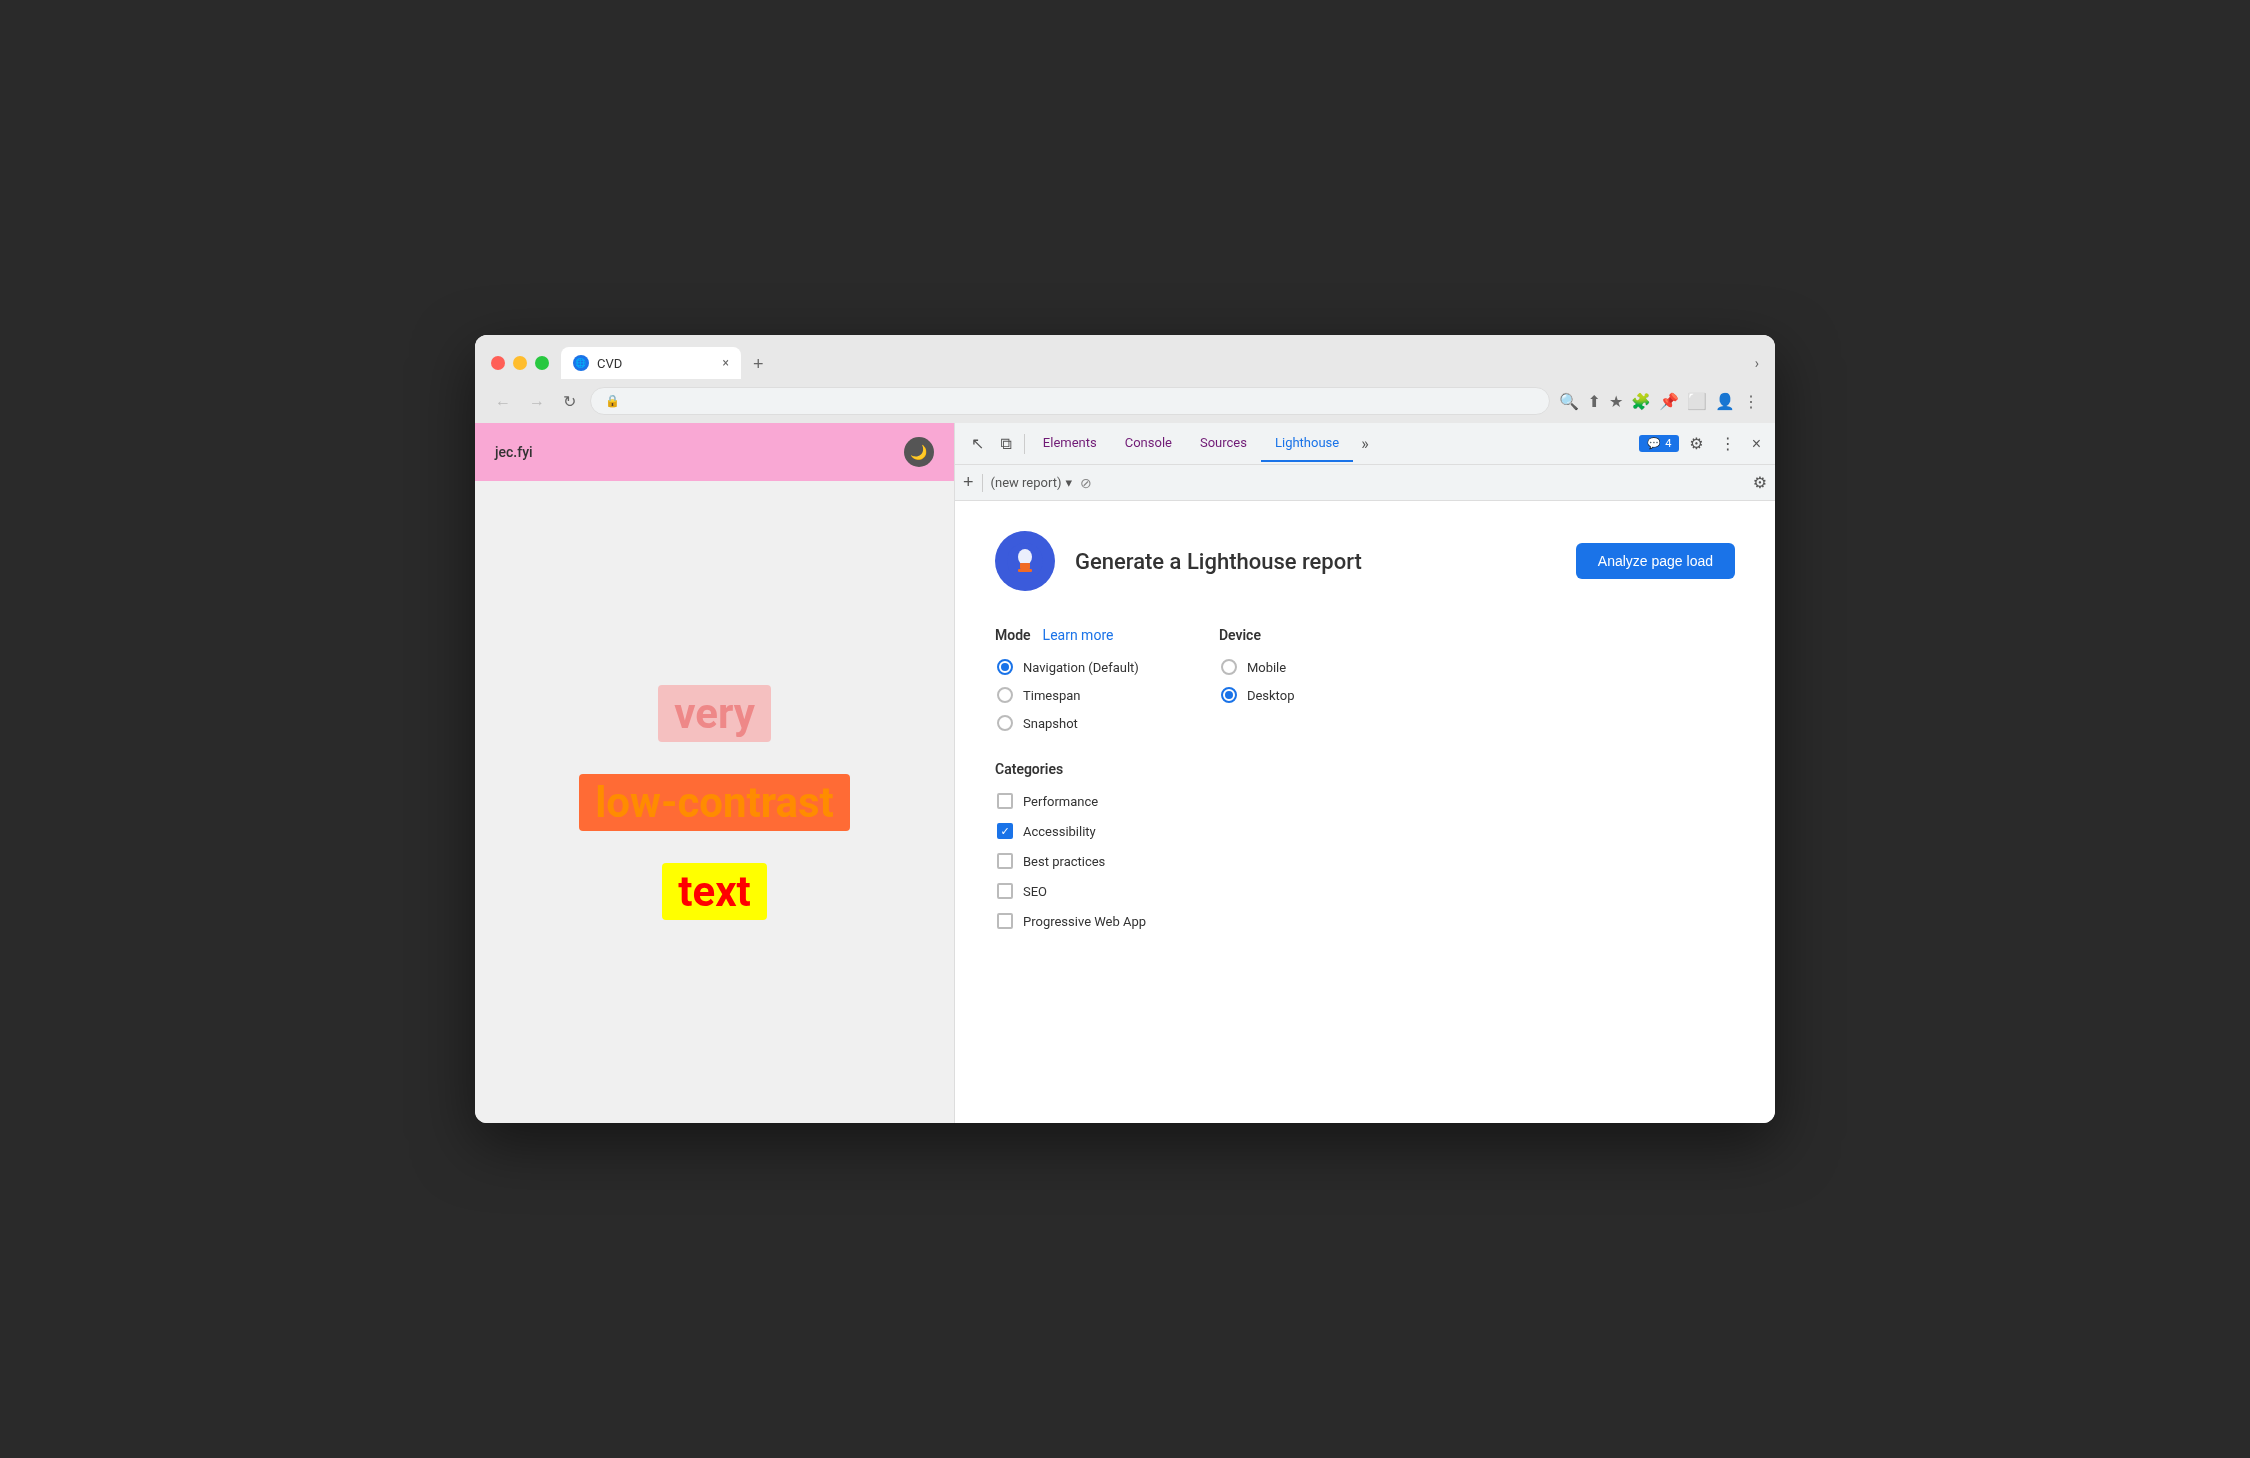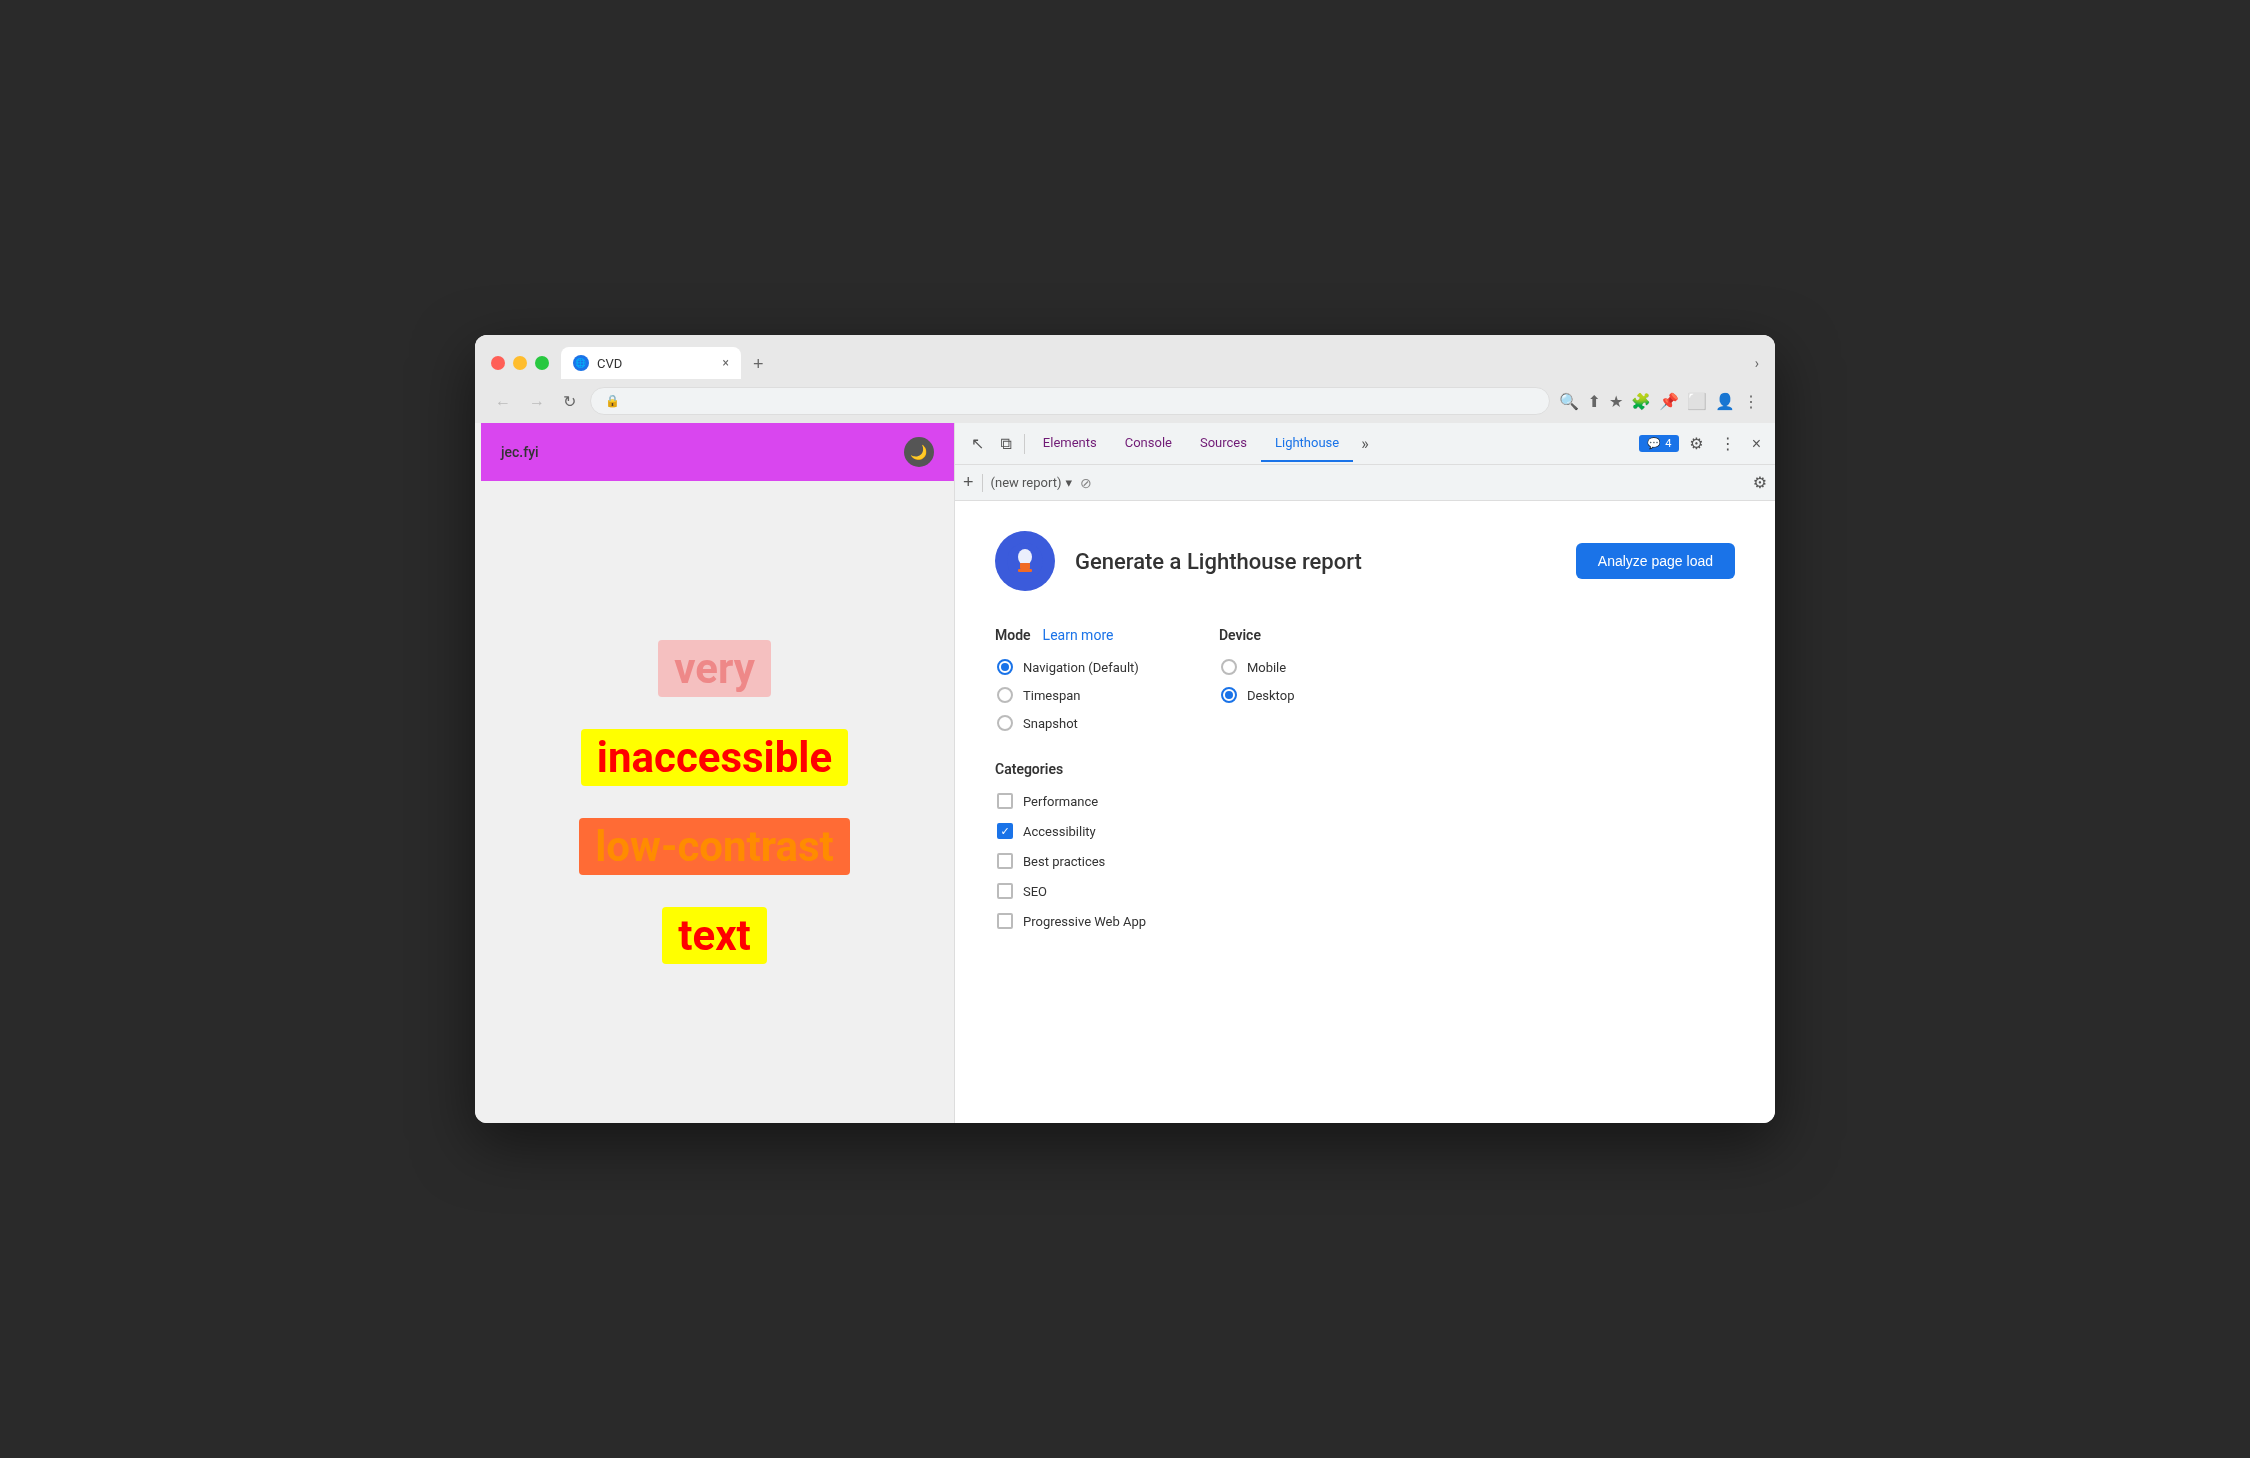--- a/index.html
+++ b/index.html
@@ -141,22 +141,21 @@
       background: #f0f0f0;
       border-right: 1px solid #ddd;
       display: flex;
       flex-direction: column;
     }
     .webpage-header {
       padding: 14px 20px;
       display: flex;
       align-items: center;
       justify-content: space-between;
-      background: #d946ef;
-      margin-left: 6px;
+      background: #f9a8d4;
     }
     .webpage-title {
       font-size: 14px;
       color: #333;
       font-weight: 500;
     }
     .dark-mode-btn {
       background: #555;
       border-radius: 50%;
       width: 30px;
@@ -504,21 +503,20 @@
 
   <div class="main-content">
 
     <div class="webpage">
       <div class="webpage-header">
         <span class="webpage-title">jec.fyi</span>
         <div class="dark-mode-btn">🌙</div>
       </div>
       <div class="webpage-body">
         <div class="demo-text-very">very</div>
-        <div class="demo-text-inaccessible">inaccessible</div>
         <div class="demo-text-lowcontrast">low-contrast</div>
         <div class="demo-text-text">text</div>
       </div>
     </div>
 
     <div class="devtools">
 
       <div class="devtools-toolbar">
         <button class="dt-icon-btn">↖</button>
         <button class="dt-icon-btn">⧉</button>

